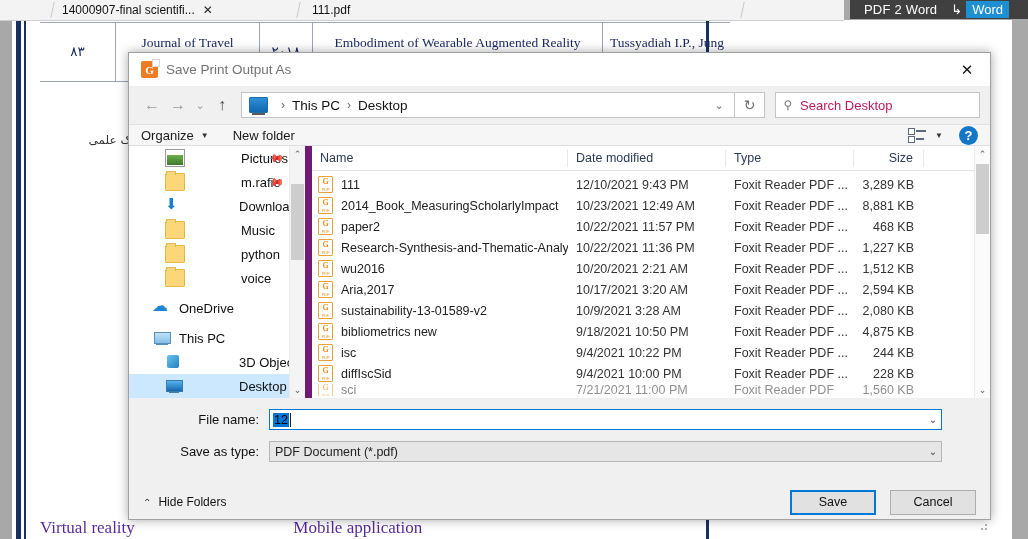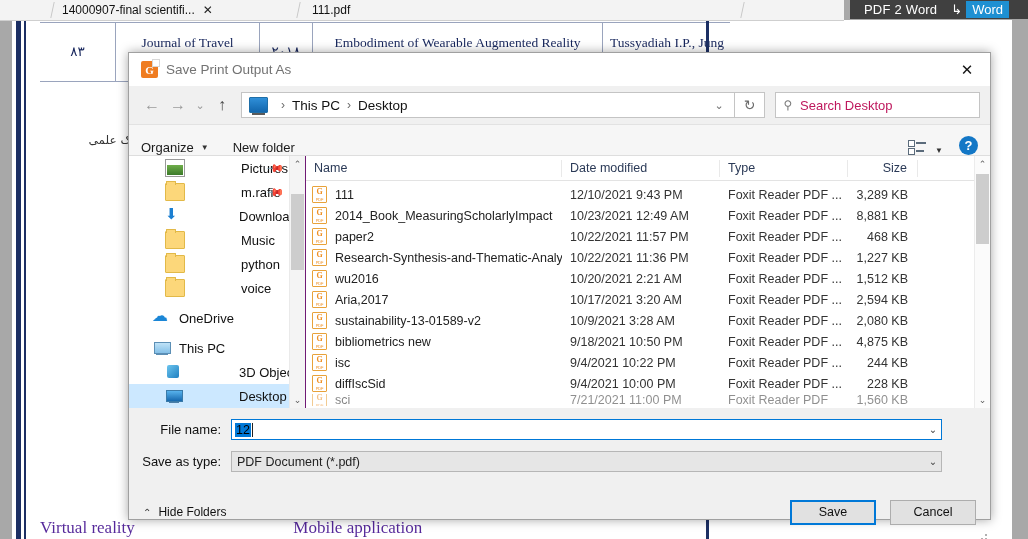--- a/index.html
+++ b/index.html
@@ -57,21 +57,21 @@
   .crumb-ico:after{content:"";position:absolute;left:2px;bottom:-3px;width:13px;height:2px;background:#5a5a5a;}
   .crumb{font-size:13.5px;color:#111;}
   .crumb-sep{color:#6b6b6b;font-size:12px;margin:0 7px;}
   .crumb-chevron{width:30px;height:24px;display:flex;align-items:center;justify-content:center;color:#707070;font-size:11px;margin-left:auto;}
   .refreshbtn{width:30px;height:26px;border:1px solid #c4c4c4;border-left:none;background:#fff;display:flex;align-items:center;justify-content:center;color:#6c6c6c;font-size:14px;box-sizing:border-box;}
   .searchbox{width:205px;height:26px;margin-left:10px;background:#fff;border:1px solid #c4c4c4;display:flex;align-items:center;box-sizing:border-box;}
   .searchbox .mag{width:24px;text-align:center;color:#7a7a7a;font-size:12px;}
   .searchbox .ph{font-size:13px;color:#be185d;}
 
   
-  .orgbar{height:32px;background:#f6f6f6;border-top:1px solid #e2e2e2;border-bottom:1px solid #dedede;display:flex;align-items:flex-end;padding:0 12px;box-sizing:border-box;}
+  .orgbar{height:22px;background:#f6f6f6;border-top:1px solid #e2e2e2;border-bottom:1px solid #dedede;display:flex;align-items:center;padding:0 12px;box-sizing:border-box;}
   .orgbtn{font-size:13px;color:#1a1a1a;margin-right:24px;display:flex;align-items:center;}
   .orgbtn .caret{font-size:8px;margin-left:7px;color:#333;}
   .orgbar .spacer{flex:1;}
   .viewicon{width:22px;height:16px;position:relative;margin-right:3px;}
   .viewicon i{position:absolute;display:block;background:#4a5a6a;}
   .viewicon .sq{width:5px;height:5px;border:1px solid #5b6b7b;background:#fff;left:0;}
   .viewicon .ln{height:1.5px;left:8px;background:#5b6b7b;}
   .helpbtn{width:19px;height:19px;border-radius:50%;background:#1377c6;color:#fff;font-size:13px;font-weight:bold;display:flex;align-items:center;justify-content:center;margin-left:16px;}
 
   
@@ -96,21 +96,21 @@
   .ic-3d:after{content:"";position:absolute;left:2px;top:1px;width:12px;height:13px;background:linear-gradient(135deg,#6cc5ef,#1f7fc0);border-radius:2px;}
   .ic-desktop{background:transparent;}
   .ic-desktop:after{content:"";position:absolute;left:1px;top:2px;width:15px;height:10px;background:linear-gradient(#57b2ec,#1668ae);border:1px solid #3a7aa8;}
   .ic-desktop:before{content:"";position:absolute;left:4px;bottom:1px;width:10px;height:2px;background:#4a7ea8;}
   .pin{position:absolute;right:22px;color:#9a9a9a;font-size:11px;transform:rotate(45deg);}
   .tree-sb{position:absolute;right:0;top:0;width:15px;height:252px;background:#f4f4f4;border-left:1px solid #eaeaea;}
   .tree-sb .arrow{height:16px;display:flex;align-items:center;justify-content:center;font-size:9px;color:#5a5a5a;}
   .tree-sb .arrow.bot{position:absolute;bottom:0;left:0;right:0;}
   .tree-sb .thumb{position:absolute;left:1px;right:1px;top:38px;height:76px;background:#cdcdcd;}
 
-  .filelist{flex:1;position:relative;overflow:hidden;background:#fff;border-left:1px solid #701a75;}
+  .filelist{flex:1;position:relative;overflow:hidden;background:#fff;border-left:7px solid #701a75;}
   .colhdr{height:24px;display:flex;align-items:center;border-bottom:1px solid #e3e3e3;font-size:12.5px;color:#2b3a57;background:#fff;}
   .colhdr div{padding-left:8px;box-sizing:border-box;border-right:1px solid #e9e9e9;height:17px;display:flex;align-items:center;}
   .c-name{width:256px;}
   .c-date{width:158px;}
   .c-type{width:128px;}
   .c-size{width:70px;justify-content:flex-end;padding-right:10px !important;}
   .frow{height:21px;display:flex;align-items:center;font-size:12.5px;color:#222;}
   .frow .fname{width:256px;display:flex;align-items:center;padding-left:6px;box-sizing:border-box;overflow:hidden;white-space:nowrap;}
   .frow .fdate{width:158px;padding-left:8px;box-sizing:border-box;color:#333;}
   .frow .ftype{width:128px;padding-left:8px;box-sizing:border-box;color:#333;overflow:hidden;white-space:nowrap;}
@@ -119,21 +119,21 @@
   .pdfico:after{content:"G";position:absolute;left:0;right:0;top:0px;font-size:8px;color:#ef8f22;text-align:center;font-family:"Liberation Serif",serif;font-weight:bold;line-height:10px;}
   .pdfico:before{content:"PDF";position:absolute;left:0;right:0;bottom:0;font-size:4px;color:#ef8f22;text-align:center;letter-spacing:-.2px;line-height:5px;}
   .list-sb{position:absolute;right:0;top:0;width:15px;height:252px;background:#fbfbfb;border-left:1px solid #ececec;}
   .list-sb .arrow{height:16px;display:flex;align-items:center;justify-content:center;font-size:9px;color:#5a5a5a;}
   .list-sb .arrow.bot{position:absolute;bottom:0;left:0;right:0;}
   .list-sb .thumb{position:absolute;left:1px;right:1px;top:18px;height:70px;background:#cdcdcd;}
 
   
   .fields{padding:10px 0 0 0;background:#f0f0f0;}
   .frow2{display:flex;align-items:center;height:23px;margin-bottom:9px;}
-  .frow2 .lab{width:102px;text-align:right;padding-right:10px;font-size:13px;color:#111;box-sizing:border-box;}
+  .frow2 .lab{width:140px;text-align:right;padding-right:10px;font-size:13px;color:#111;box-sizing:border-box;}
   .fileinput{flex:1;height:21px;margin-right:48px;background:#fff;border:1px solid #0078d7;display:flex;align-items:center;box-sizing:border-box;}
   .fileinput .val{font-size:12.5px;color:#000000;background:#0078d7;padding:0 1px;margin-left:3px;}
   .fileinput .caret{width:1px;height:14px;background:#222;margin-left:1px;}
   .fileinput .dd{margin-left:auto;width:16px;text-align:center;color:#444;font-size:10px;}
   .typeinput{flex:1;height:21px;margin-right:48px;background:#e6e6e6;border:1px solid #b6b6b6;display:flex;align-items:center;box-sizing:border-box;}
   .typeinput .val{font-size:12.5px;color:#222;padding-left:5px;}
   .typeinput .dd{margin-left:auto;width:16px;text-align:center;color:#444;font-size:10px;}
 
   
   .footer{height:60px;display:flex;align-items:center;padding:0 14px;box-sizing:border-box;position:relative;}

